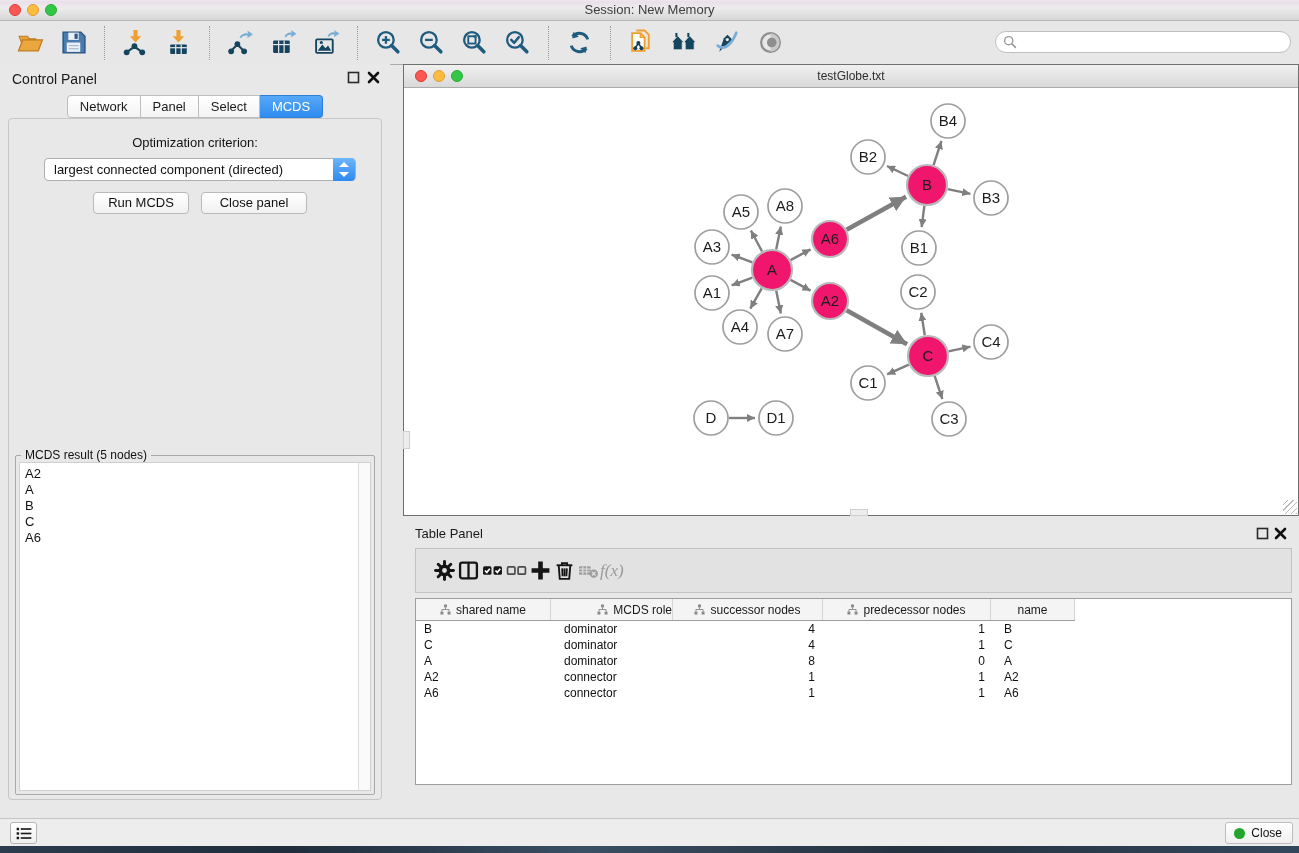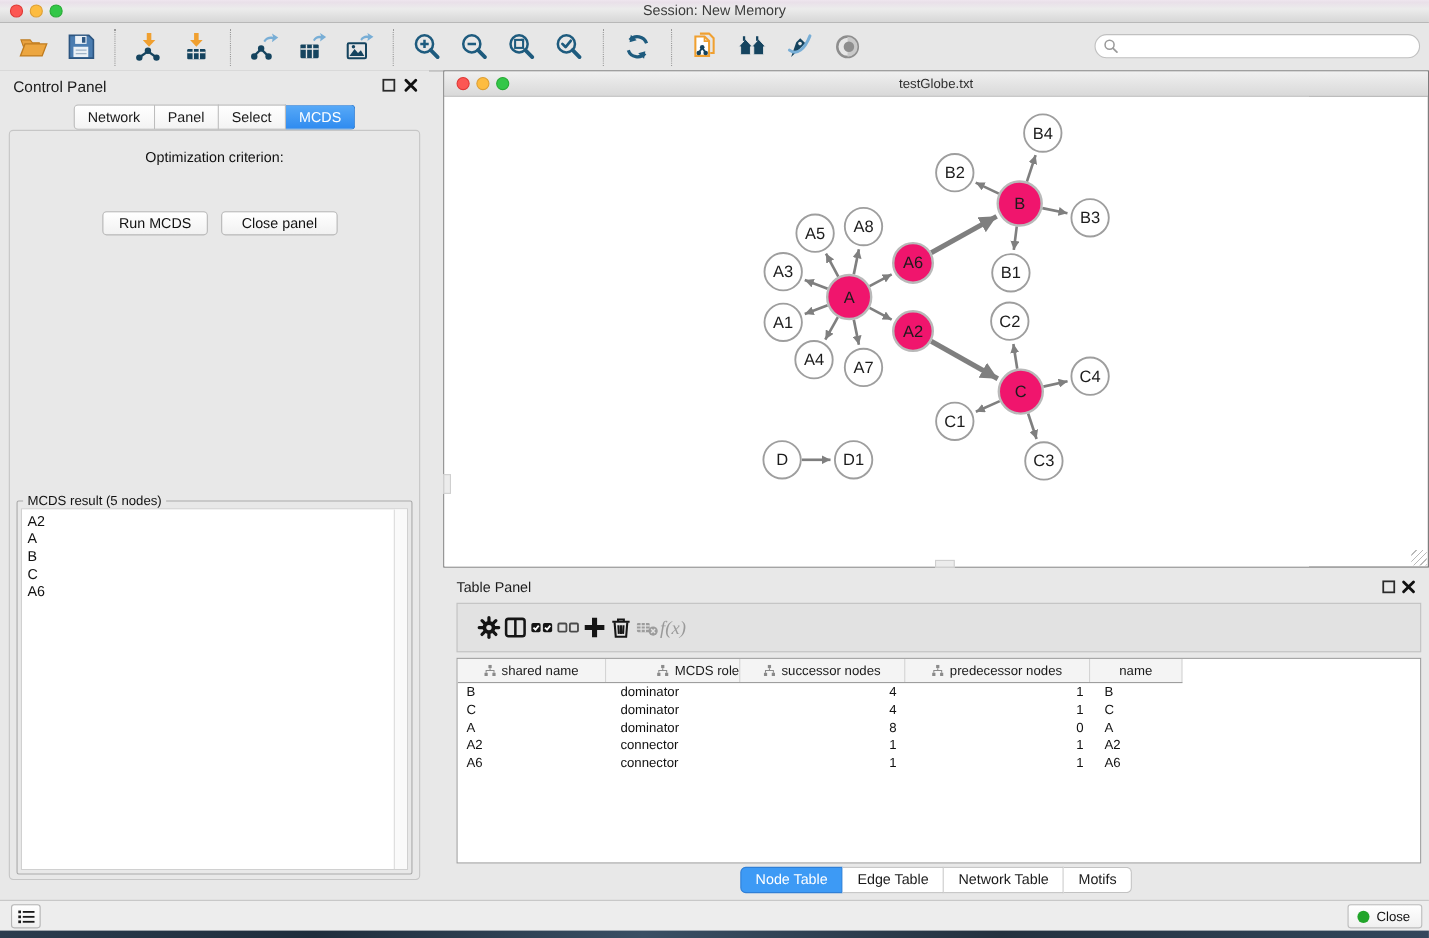--- a/index.html
+++ b/index.html
@@ -366,20 +366,24 @@
     <path d="M2 2 L11 11 M11 2 L2 11" stroke="#111" stroke-width="2.6" stroke-linecap="round"></path>
   </svg>
   <div class="cp-tabs" id="cp-tabs">
       <span class="seg">Network</span>
       <span class="seg">Panel</span>
       <span class="seg">Select</span>
       <span class="seg active">MCDS</span>
     </div>
   <div class="cp-body">
     <div class="opt-label">Optimization criterion:</div>
+    <div class="mcds-select">
+      <span>largest connected component (directed)</span>
+      <span class="sel-stepper"></span>
+    </div>
     <div class="cp-btn btn-run">Run MCDS</div>
     <div class="cp-btn btn-close">Close panel</div>
     <div class="mcds-fieldset">
       <div class="mcds-legend">MCDS result (5 nodes)</div>
       <div class="mcds-list" id="mcds-list">
         <div class="mcds-scroll"></div>
       <div class="mcds-item">A2</div>
           <div class="mcds-item">A</div>
           <div class="mcds-item">B</div>
           <div class="mcds-item">C</div>
@@ -639,26 +643,20 @@
         </div>
         <div class="tbl-row">
           <div class="tbl-cell" style="width: 135px; text-align: left; padding: 0px 0px 0px 8px; box-sizing: border-box;">A6</div>
           <div class="tbl-cell" style="width: 122px; text-align: left; padding: 0px 0px 0px 13px; box-sizing: border-box;">connector</div>
           <div class="tbl-cell" style="width: 150px; text-align: right; padding: 0px 8px 0px 0px; box-sizing: border-box;">1</div>
           <div class="tbl-cell" style="width: 168px; text-align: right; padding: 0px 6px 0px 0px; box-sizing: border-box;">1</div>
           <div class="tbl-cell" style="width: 84px; text-align: left; padding: 0px 0px 0px 13px; box-sizing: border-box;">A6</div>
         </div>
       </div>
   </div>
-  <div class="tp-tabs" id="tp-tabs">
-      <span class="seg2 active">Node Table</span>
-      <span class="seg2">Edge Table</span>
-      <span class="seg2">Network Table</span>
-      <span class="seg2">Motifs</span>
-    </div>
 </div>
 
 <div class="status-bar">
   <div class="console-btn">
     <svg viewBox="0 0 22 18" width="18" height="15">
       <g fill="#1A1A1A">
         <rect x="2" y="2" width="3" height="3"></rect>
           <rect x="7" y="2.5" width="13" height="2"></rect>
         <rect x="2" y="7.5" width="3" height="3"></rect>
           <rect x="7" y="8" width="13" height="2"></rect>

